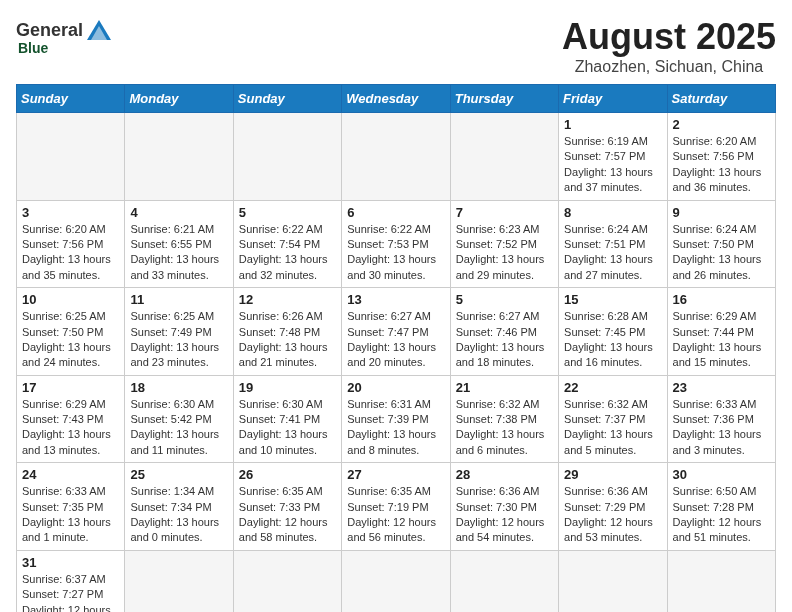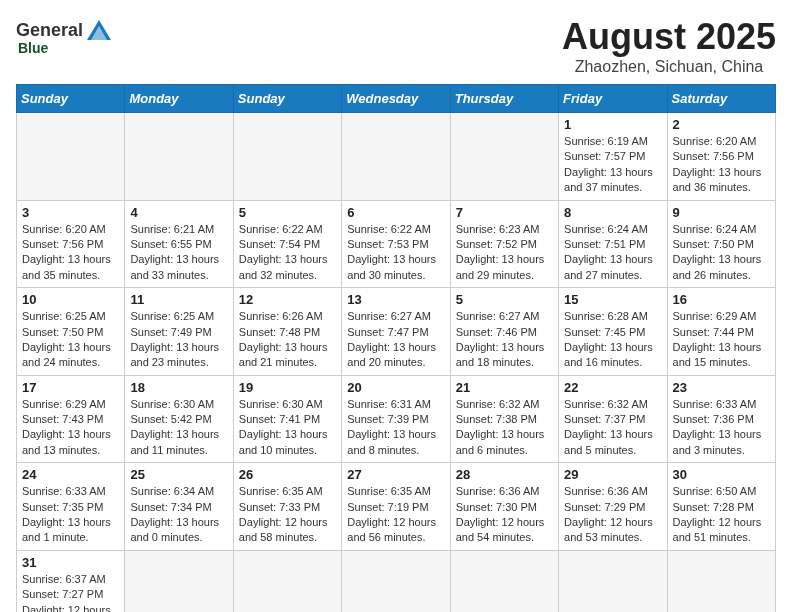--- a/index.html
+++ b/index.html
@@ -293,21 +293,21 @@
       <tr>
         <td>
           <span class="day-number">24</span>
           <div class="day-info">Sunrise: 6:33 AM
 Sunset: 7:35 PM
 Daylight: 13 hours
 and 1 minute.</div>
         </td>
         <td>
           <span class="day-number">25</span>
-          <div class="day-info">Sunrise: 6:34 AM
+          <div class="day-info">Sunrise: 1:34 AM
 Sunset: 7:34 PM
 Daylight: 13 hours
 and 0 minutes.</div>
         </td>
         <td>
           <span class="day-number">26</span>
           <div class="day-info">Sunrise: 6:35 AM
 Sunset: 7:33 PM
 Daylight: 12 hours
 and 58 minutes.</div>

